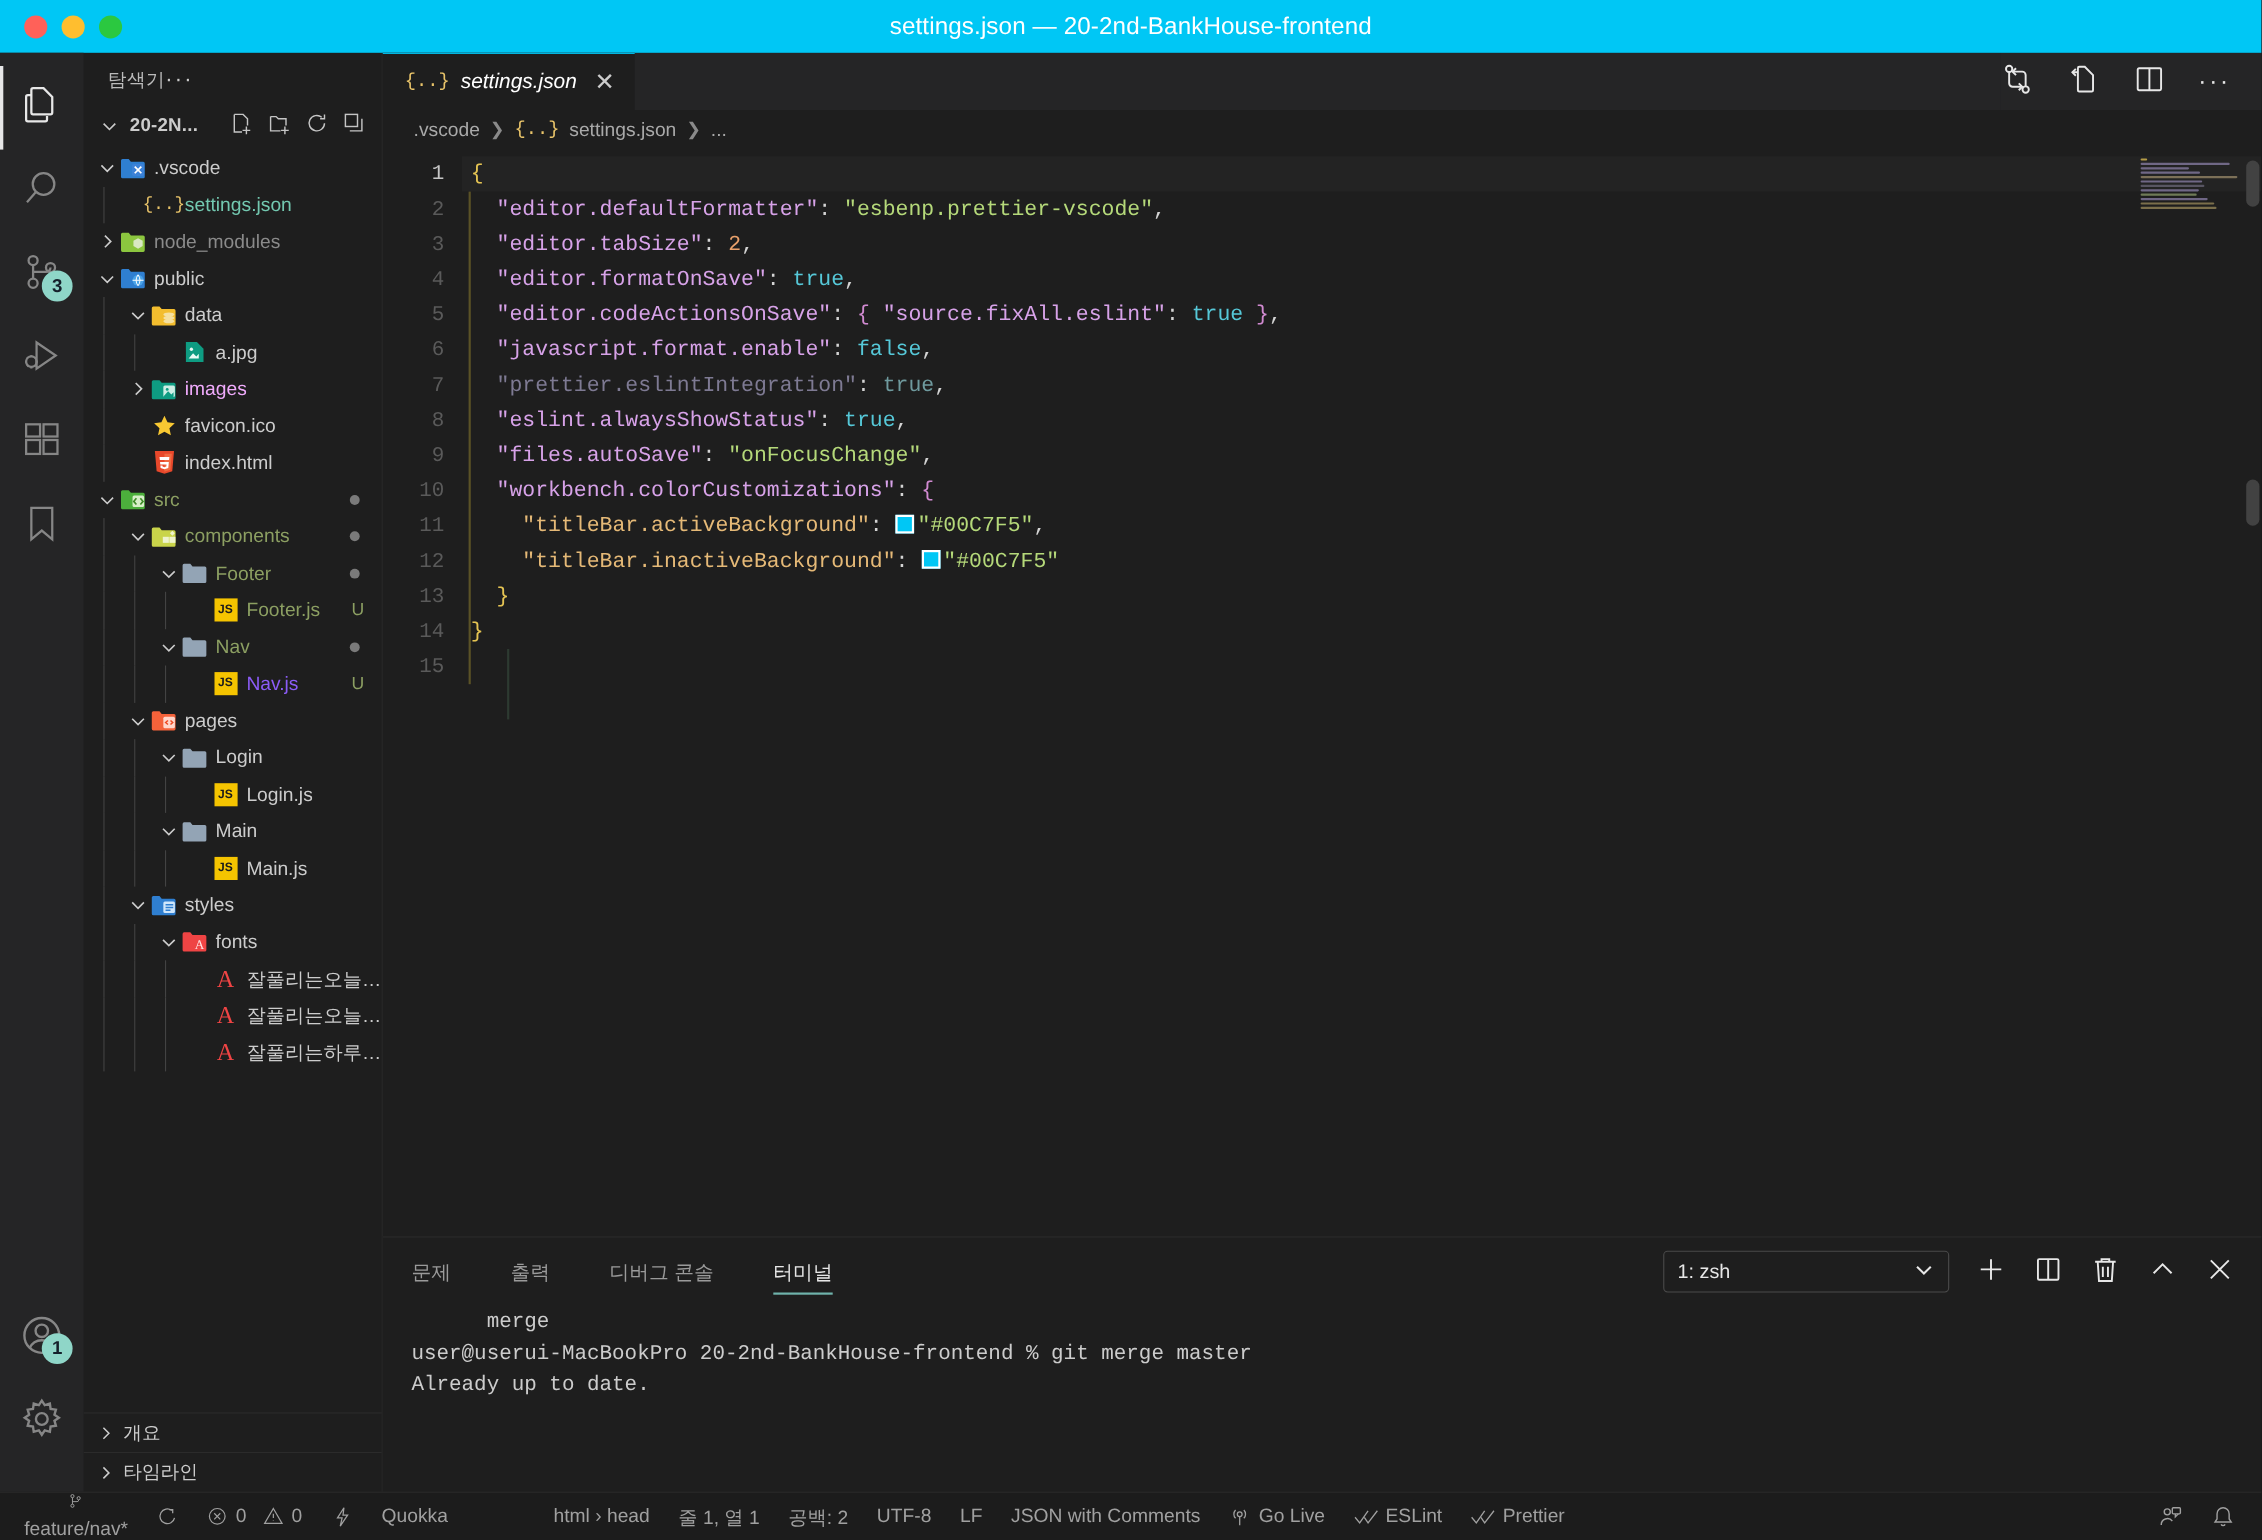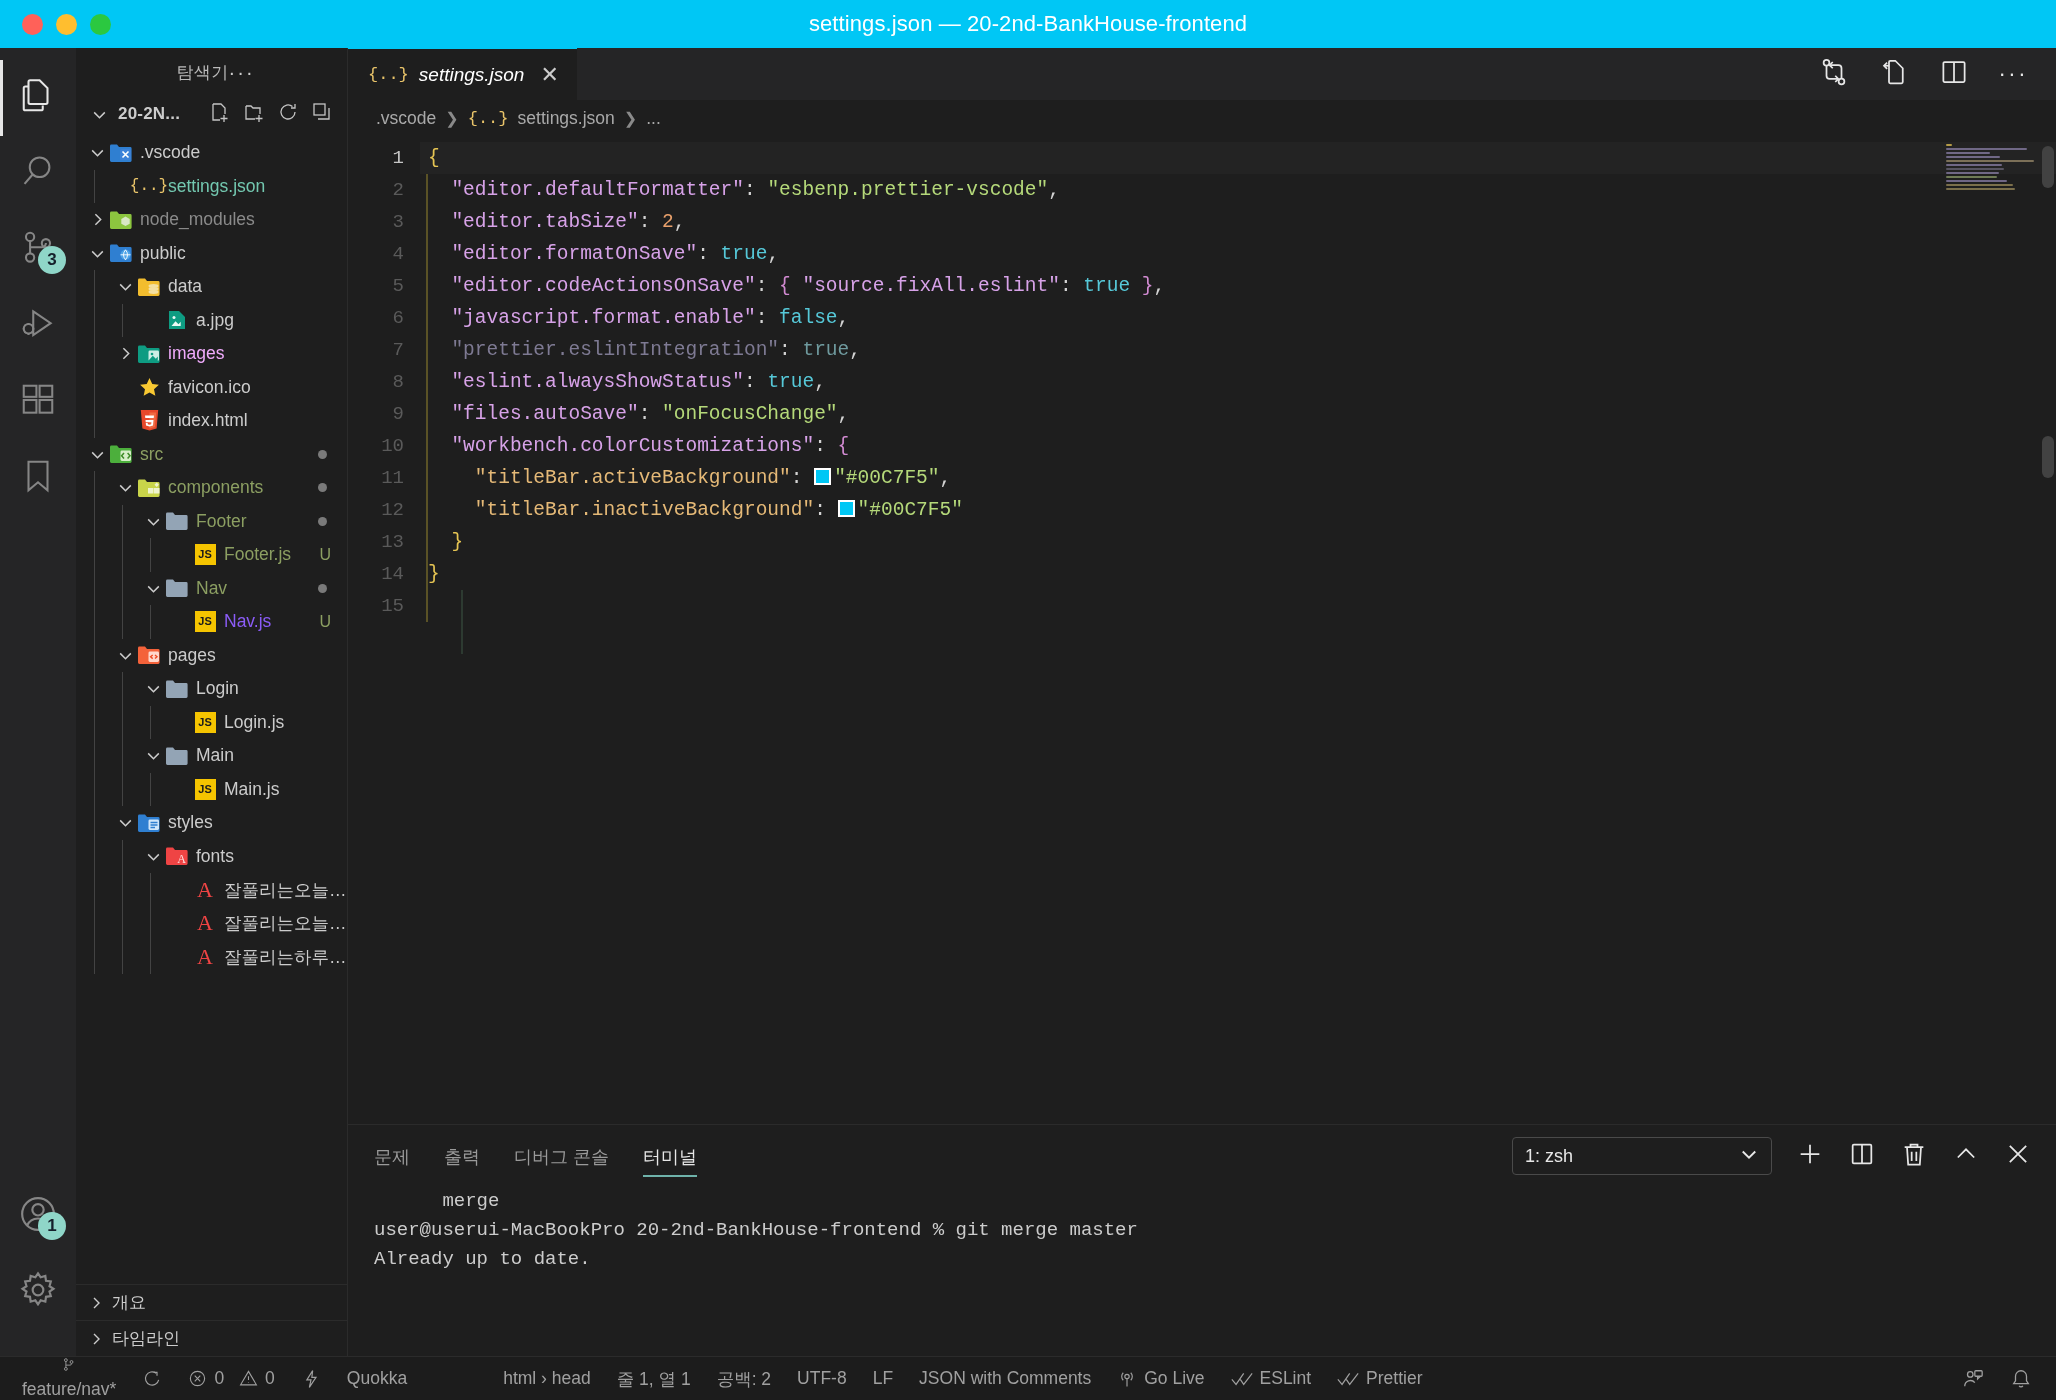--- a/index.html
+++ b/index.html
@@ -57,21 +57,21 @@
   .act-spacer { flex: 1; }
 
   
   .sidebar {
     width: 272px; flex: 0 0 272px; background: #1e1e1e;
     display: flex; flex-direction: column; min-height: 0;
     border-right: 1px solid #2b2b2b;
   }
   .sb-header {
     height: 48px; display: flex; align-items: center;
-    padding: 0 14px 0 22px; justify-content: center;
+    padding: 0 14px 0 22px; justify-content: flex-start;
   }
   .sb-title { font-size: 17px; color: #bbbbbb; letter-spacing: .4px; }
   .sb-dots { color: #cccccc; font-size: 20px; letter-spacing: 2px; cursor: pointer; }
 
   .sb-root {
     height: 36px; display: flex; align-items: center; gap: 8px;
     padding-left: 12px; padding-right: 10px;
   }
   .sb-root .rootname {
     font-size: 17px; font-weight: bold; color: #cccccc; letter-spacing: .2px;
@@ -164,21 +164,21 @@
   .mm-line { height: 2px; margin-bottom: 2px; border-radius: 1px; }
 
   .vscroll {
     position: absolute; right: 2px; width: 12px; background: #424242;
     border-radius: 6px;
   }
 
   
   .panel { height: 232px; flex: 0 0 232px; background: #1e1e1e; border-top: 1px solid #2b2b2b;
            display: flex; flex-direction: column; }
-  .panel-head { height: 62px; display: flex; align-items: center; padding: 0 24px 0 26px; }
+  .panel-head { height: 62px; display: flex; align-items: center; padding: 0 24px 0 26px; gap: 20px; }
   .ptab { font-size: 18px; color: #9a9a9a; margin-right: 34px; padding-bottom: 8px;
           position: relative; cursor: pointer; padding-top: 10px; }
   .ptab.active { color: #e7e7e7; }
   .ptab.active::after {
     content: ""; position: absolute; left: 0; right: 0; bottom: 0; height: 2px; background: #6fb3ab;
   }
   .panel-right { margin-left: auto; display: flex; align-items: center; gap: 24px; }
   .term-select {
     width: 260px; height: 38px; border: 1px solid #4a4a4a; border-radius: 4px;
     background: #1e1e1e; display: flex; align-items: center; padding: 0 12px;

